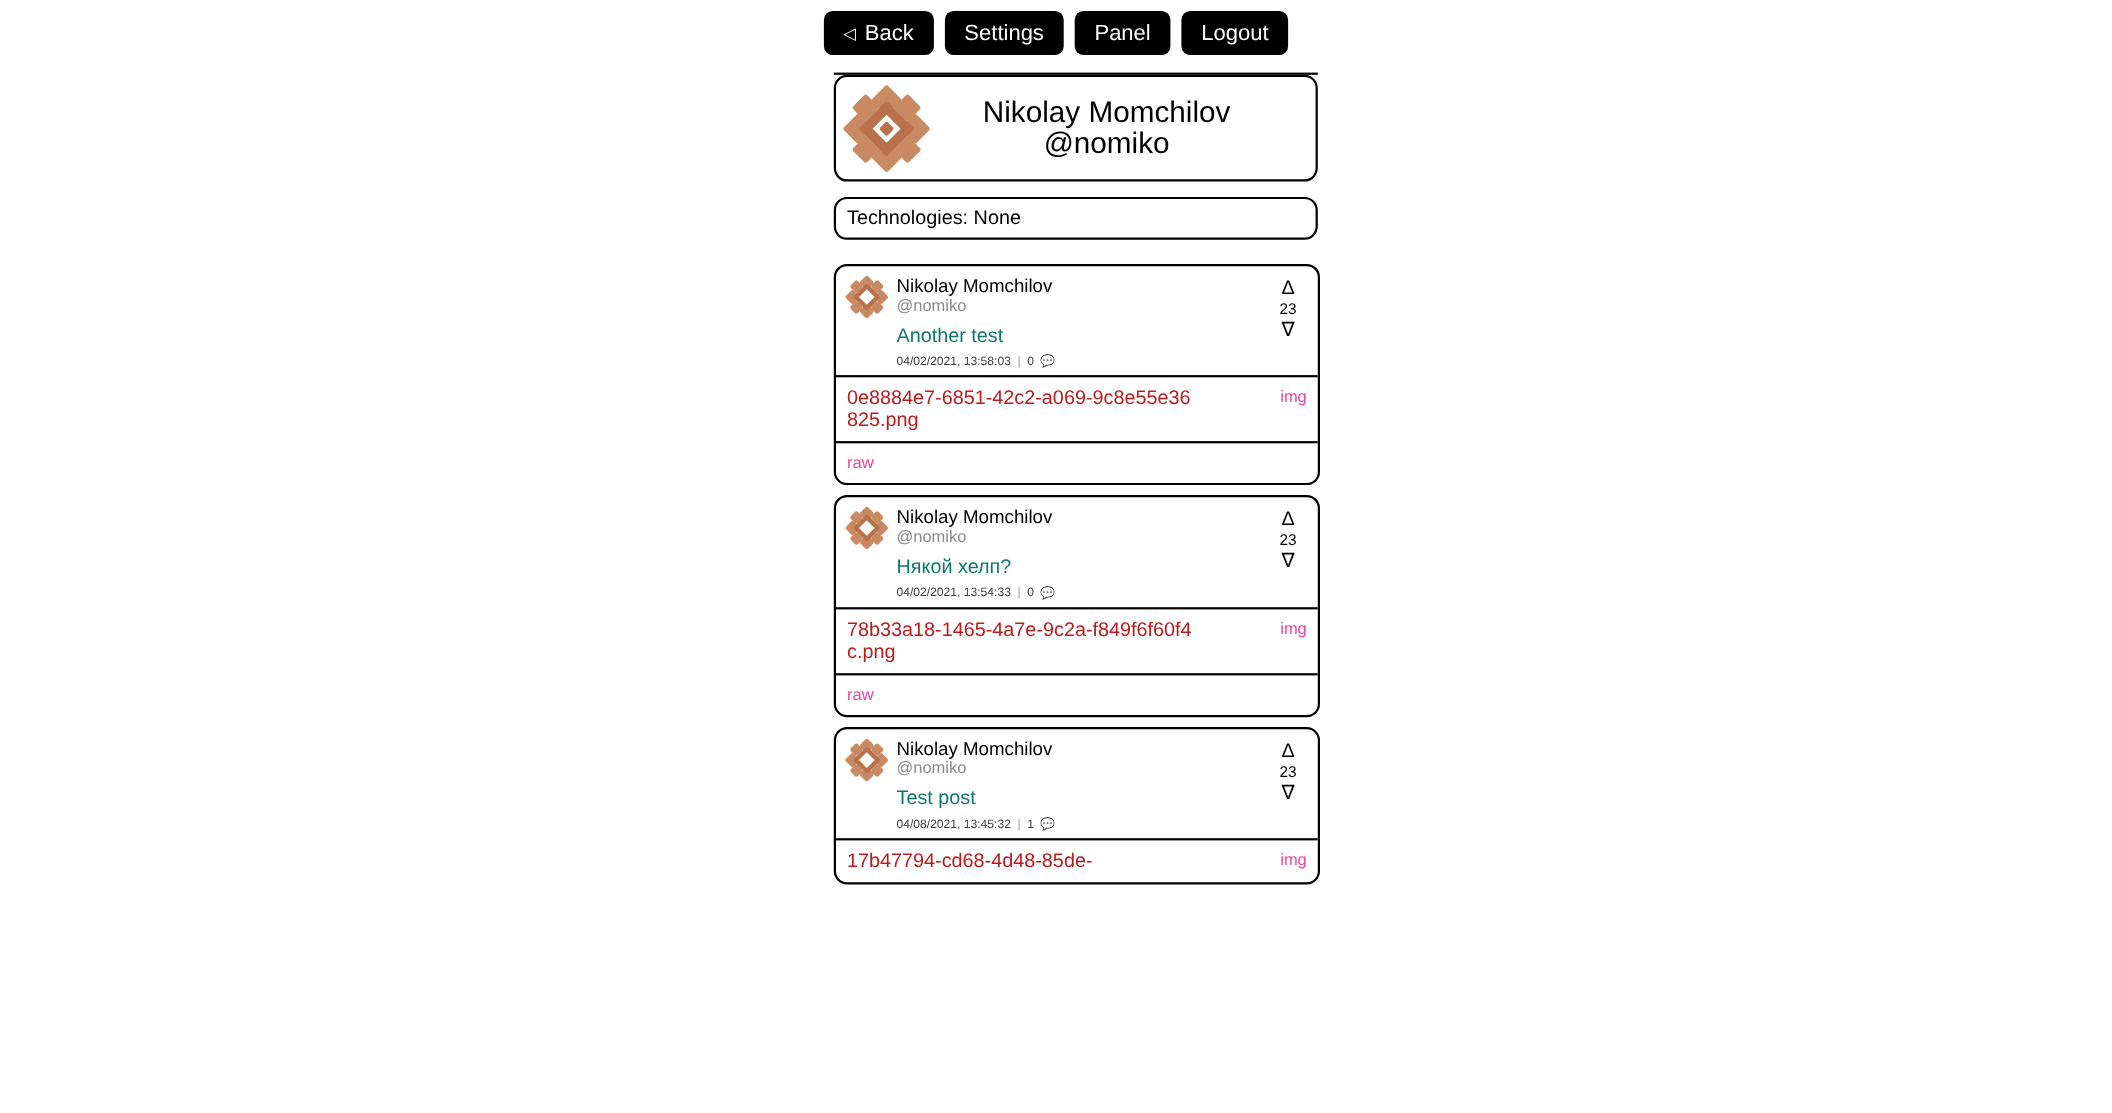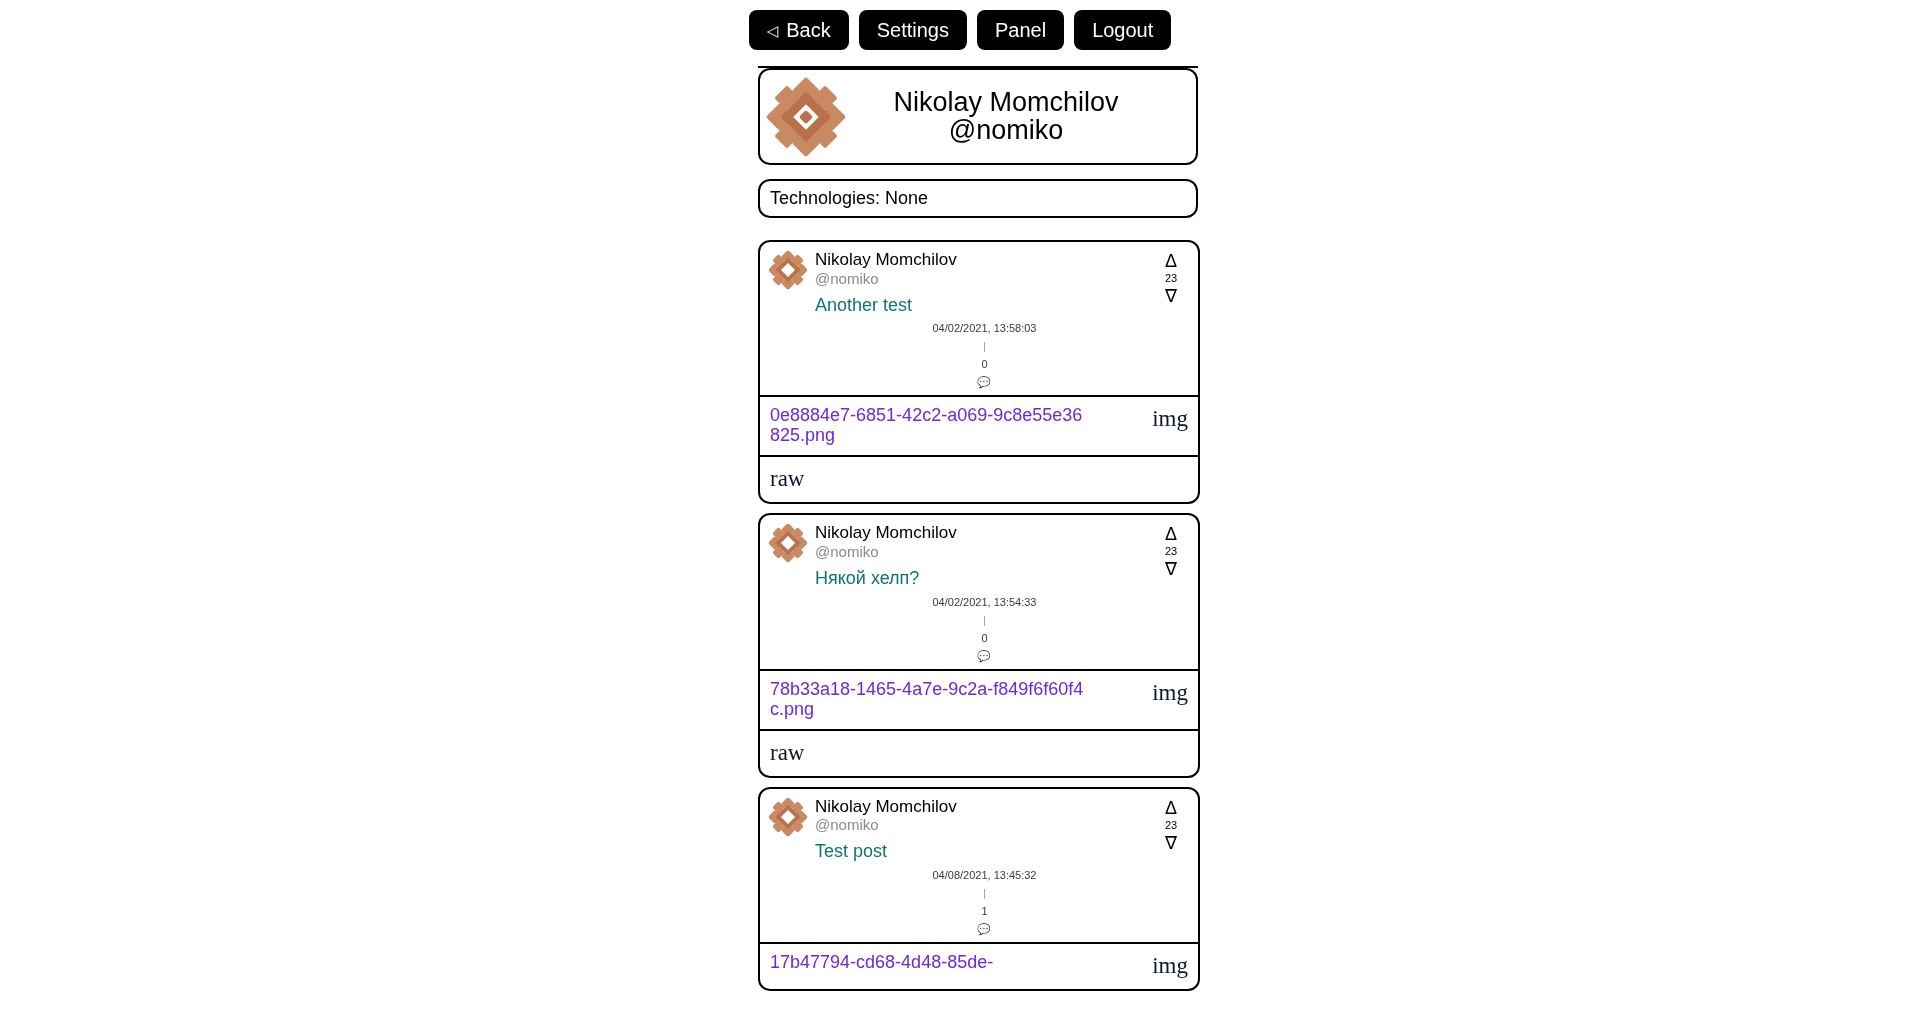--- a/index.html
+++ b/index.html
@@ -156,61 +156,59 @@
     margin-top: 7px;
     line-height: 1.2;
   }
   .post-meta {
     font-size: 11px;
     color: #3a3a3a;
     margin-top: 6px;
     display: flex;
     align-items: center;
     gap: 6px;
-    flex-direction: column;
   }
   .post-meta .sep { color: #9a9a9a; }
   .post-meta .cmt-icon { font-size: 11px; }
 
   .votes {
     width: 34px;
     flex: 0 0 34px;
     text-align: center;
     color: #000;
     display: flex;
     flex-direction: column;
     align-items: center;
     justify-content: flex-start;
     padding-top: 2px;
     gap: 3px;
   }
   .votes .arrow { font-size: 18px; line-height: 1; cursor: pointer; }
-  .votes .count { font-size: 11px; line-height: 1; }
+  .votes .count { font-size: 14px; line-height: 1; }
 
   .attach {
     border-top: 2px solid #000000;
     display: flex;
     align-items: flex-start;
     justify-content: space-between;
     padding: 8px 10px 10px 10px;
     gap: 10px;
   }
   .attach-name {
     font-size: 18px;
-    color: #6d28d9;
+    color: #b91c1c;
     line-height: 1.12;
     word-break: break-all;
     max-width: 320px;
   }
   .attach-kind {
-    font-size: 23px;
-    color: #0f172a;
+    font-size: 15px;
+    color: #ec4899;
     white-space: nowrap;
     padding-top: 1px;
-    font-family: Liberation Serif, serif;
   }
 
   
   .av-art { position: absolute; inset: 0; }
   .av-art .d {
     position: absolute;
     background: #c98a63;
     transform: rotate(45deg);
     border-radius: 2px;
   }

